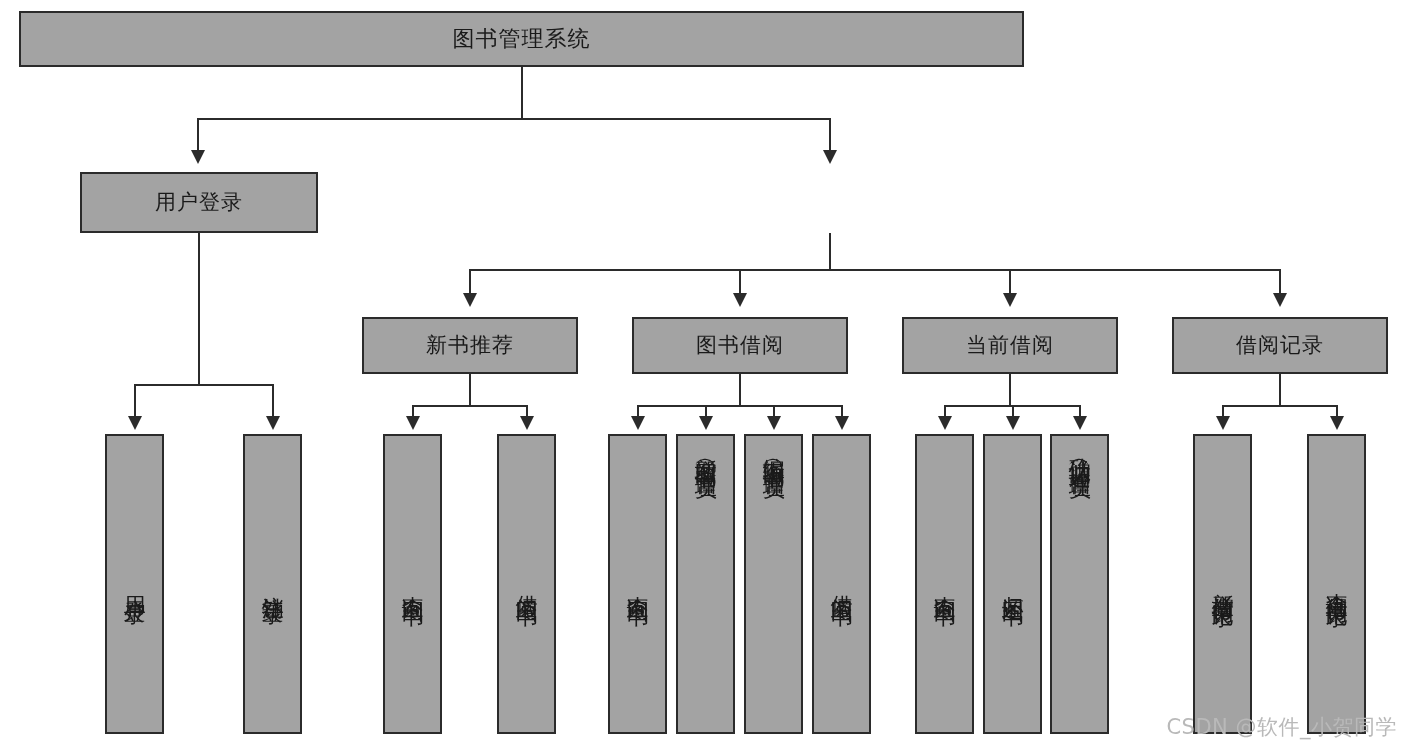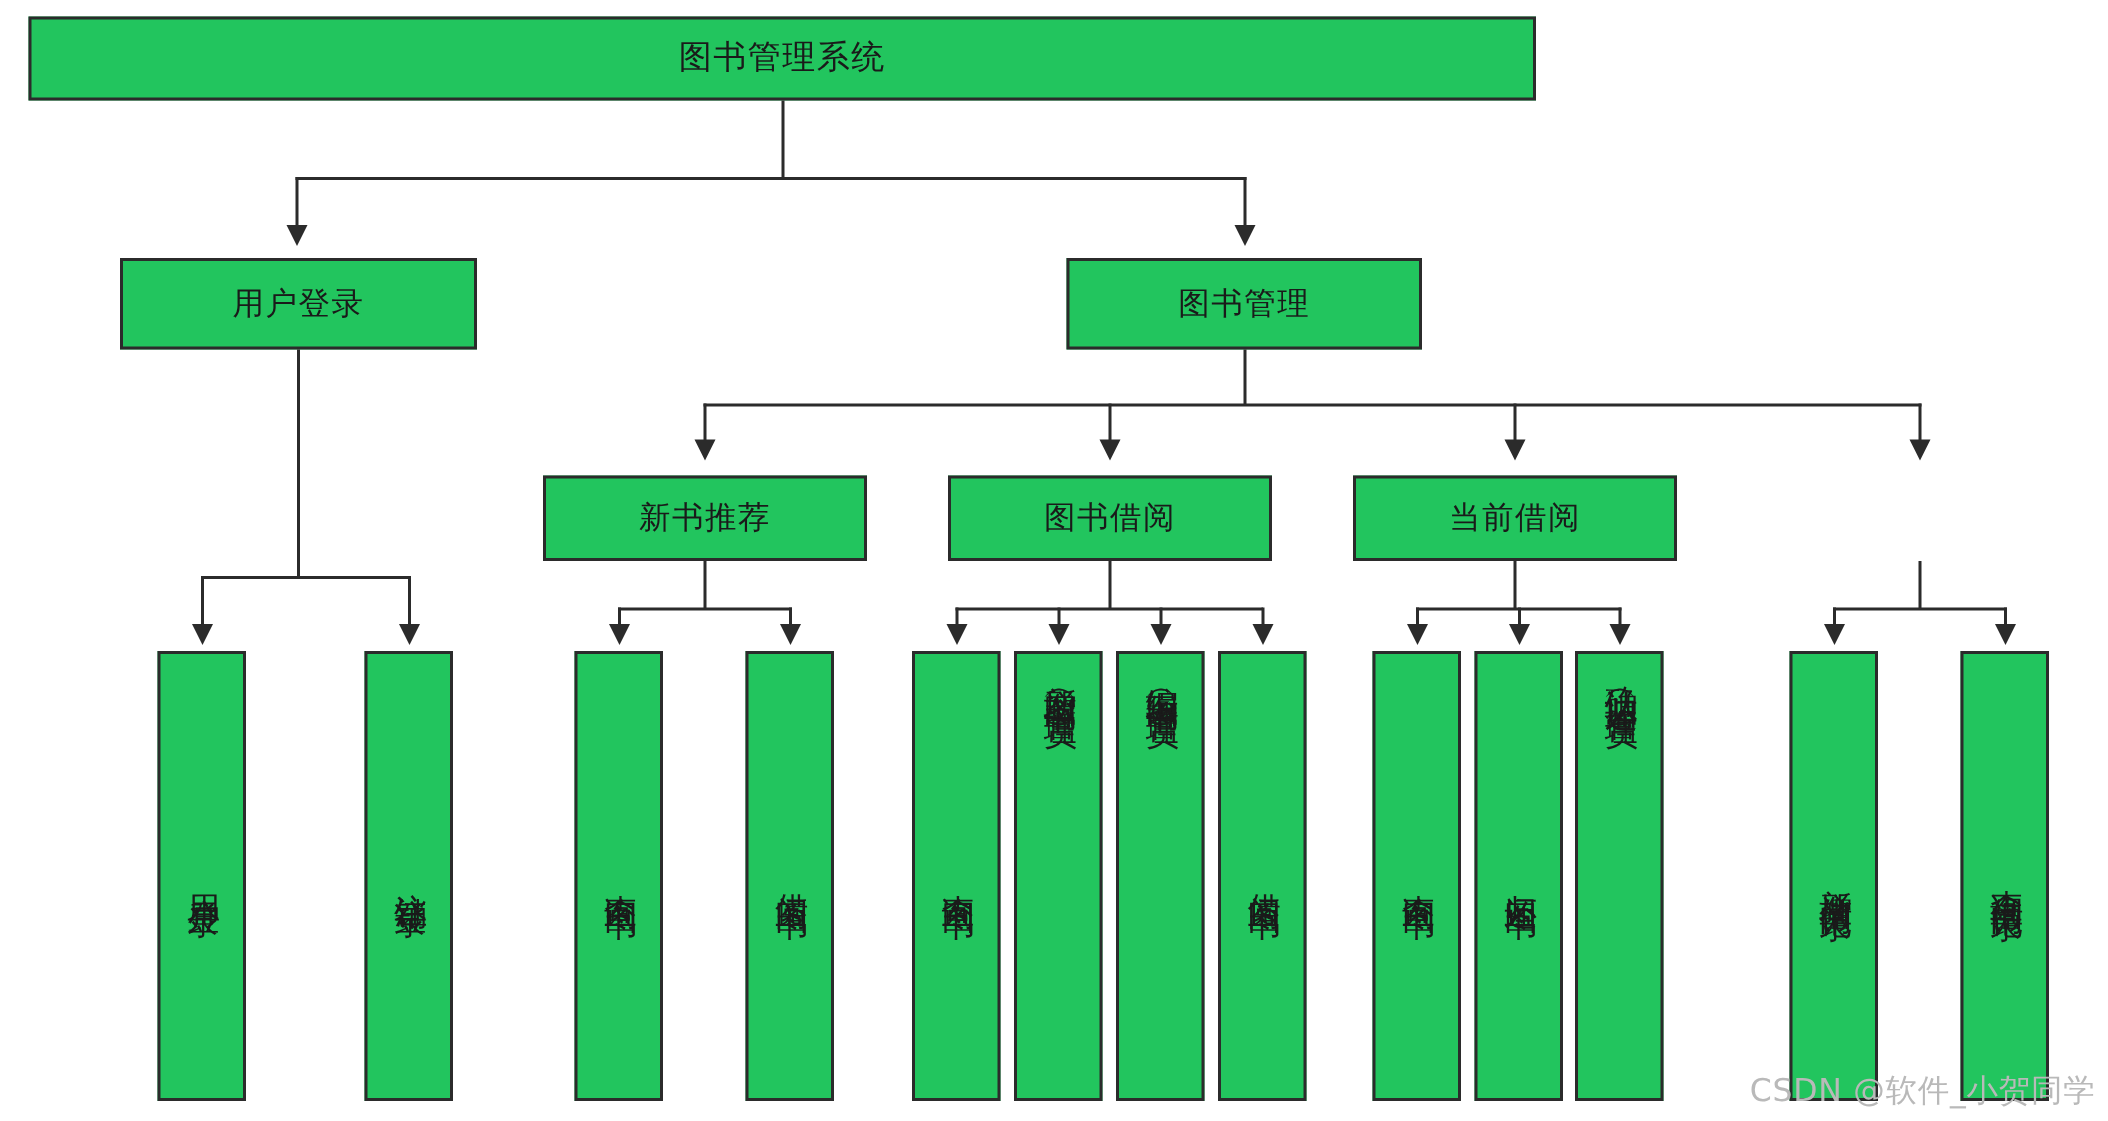--- a/index.html
+++ b/index.html
@@ -14,21 +14,21 @@
   #canvas {
     position: relative;
     width: 1405px;
     height: 747px;
     background: #ffffff;
     overflow: hidden;
   }
   .node {
     position: absolute;
     box-sizing: border-box;
-    background: #22c55e;
+    background: #a3a3a3;
     border: 2px solid #2b2b2b;
     display: flex;
     align-items: center;
     justify-content: center;
     color: #1a1a1a;
   }
   .node.horiz {
     font-size: 21px;
     letter-spacing: 1px;
     line-height: 1.2;
@@ -92,23 +92,20 @@
 
   <div class="conn h" style="left:197px; top:118px; width:634px; height:2px;"></div>
 
   <div class="conn v" style="left:197px; top:118px; height:34px;"></div>
   <div class="arrow" style="left:191px; top:150px;"></div>
   <div class="conn v" style="left:829px; top:118px; height:34px;"></div>
   <div class="arrow" style="left:823px; top:150px;"></div>
 
   <div class="node horiz" style="left:80px; top:172px; width:238px; height:61px;">
     <span>用户登录</span>
-  </div>
-  <div class="node horiz" style="left:711px; top:172px; width:237px; height:61px;">
-    <span>图书管理</span>
   </div>
 
   <div class="conn v" style="left:198px; top:233px; height:152px;"></div>
   <div class="conn h" style="left:134px; top:384px; width:139px; height:2px;"></div>
   <div class="conn v" style="left:134px; top:384px; height:34px;"></div>
   <div class="arrow" style="left:128px; top:416px;"></div>
   <div class="conn v" style="left:272px; top:384px; height:34px;"></div>
   <div class="arrow" style="left:266px; top:416px;"></div>
 
   <div class="conn v" style="left:829px; top:233px; height:37px;"></div>
@@ -124,20 +121,23 @@
 
   <div class="node horiz" style="left:632px; top:317px; width:216px; height:57px;">
     <span>图书借阅</span>
   </div>
   <div class="node horiz" style="left:362px; top:317px; width:216px; height:57px;">
     <span>新书推荐</span>
   </div>
   <div class="node horiz" style="left:902px; top:317px; width:216px; height:57px;">
     <span>当前借阅</span>
   </div>
+  <div class="node horiz" style="left:1172px; top:317px; width:216px; height:57px;">
+    <span>借阅记录</span>
+  </div>
 
   <div class="conn v" style="left:469px; top:374px; height:32px;"></div>
   <div class="conn h" style="left:412px; top:405px; width:116px; height:2px;"></div>
   <div class="conn v" style="left:412px; top:405px; height:13px;"></div>
   <div class="arrow" style="left:406px; top:416px;"></div>
   <div class="conn v" style="left:526px; top:405px; height:13px;"></div>
   <div class="arrow" style="left:520px; top:416px;"></div>
 
   <div class="conn v" style="left:739px; top:374px; height:32px;"></div>
   <div class="conn h" style="left:637px; top:405px; width:205px; height:2px;"></div>

